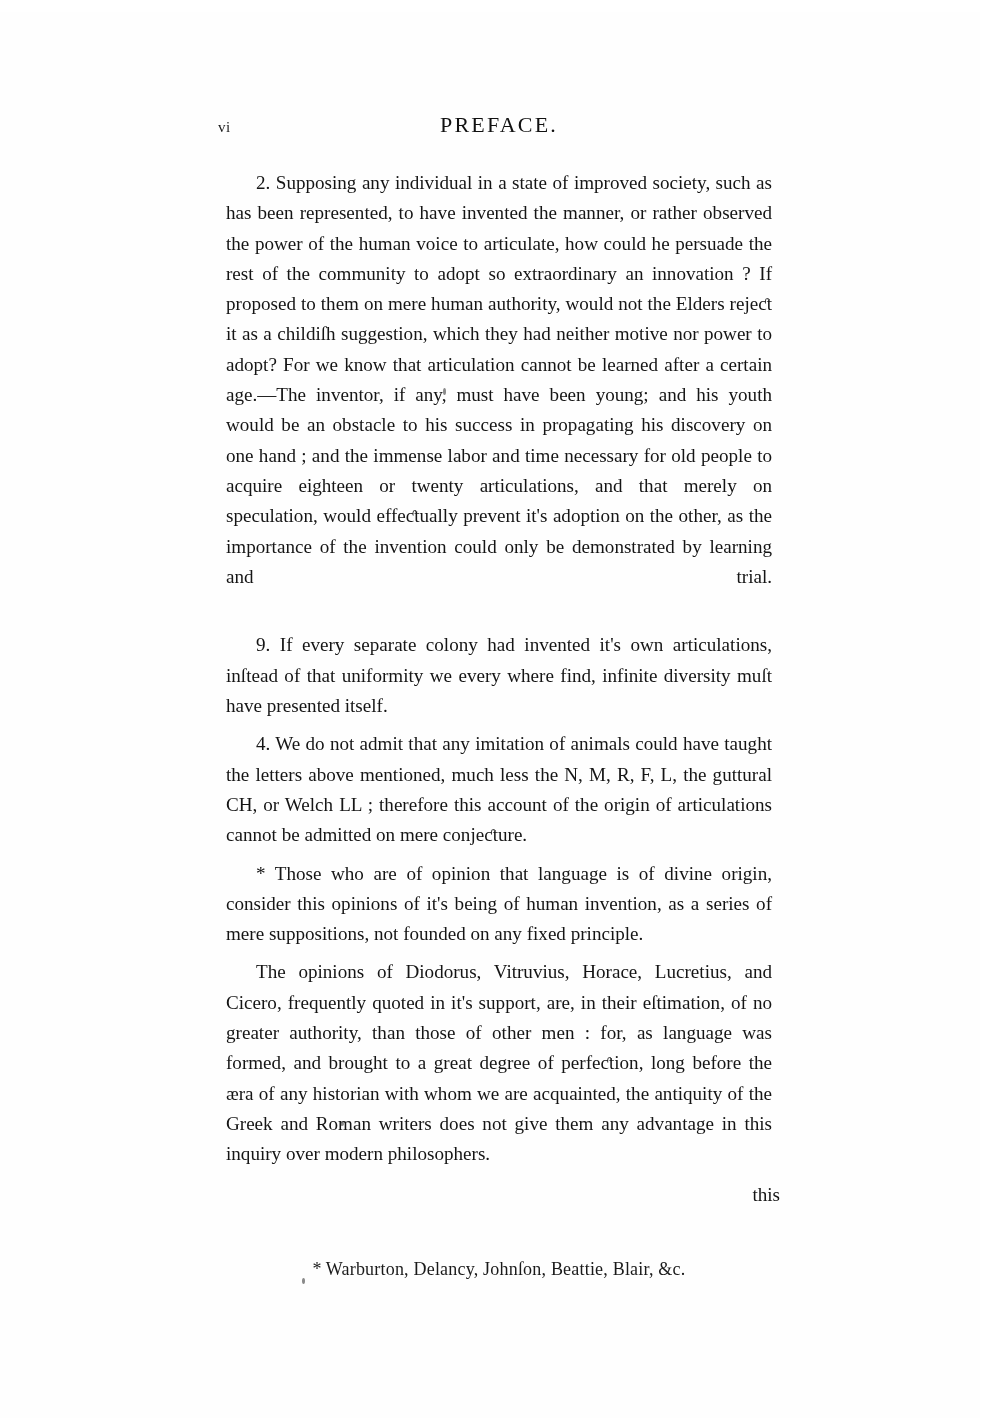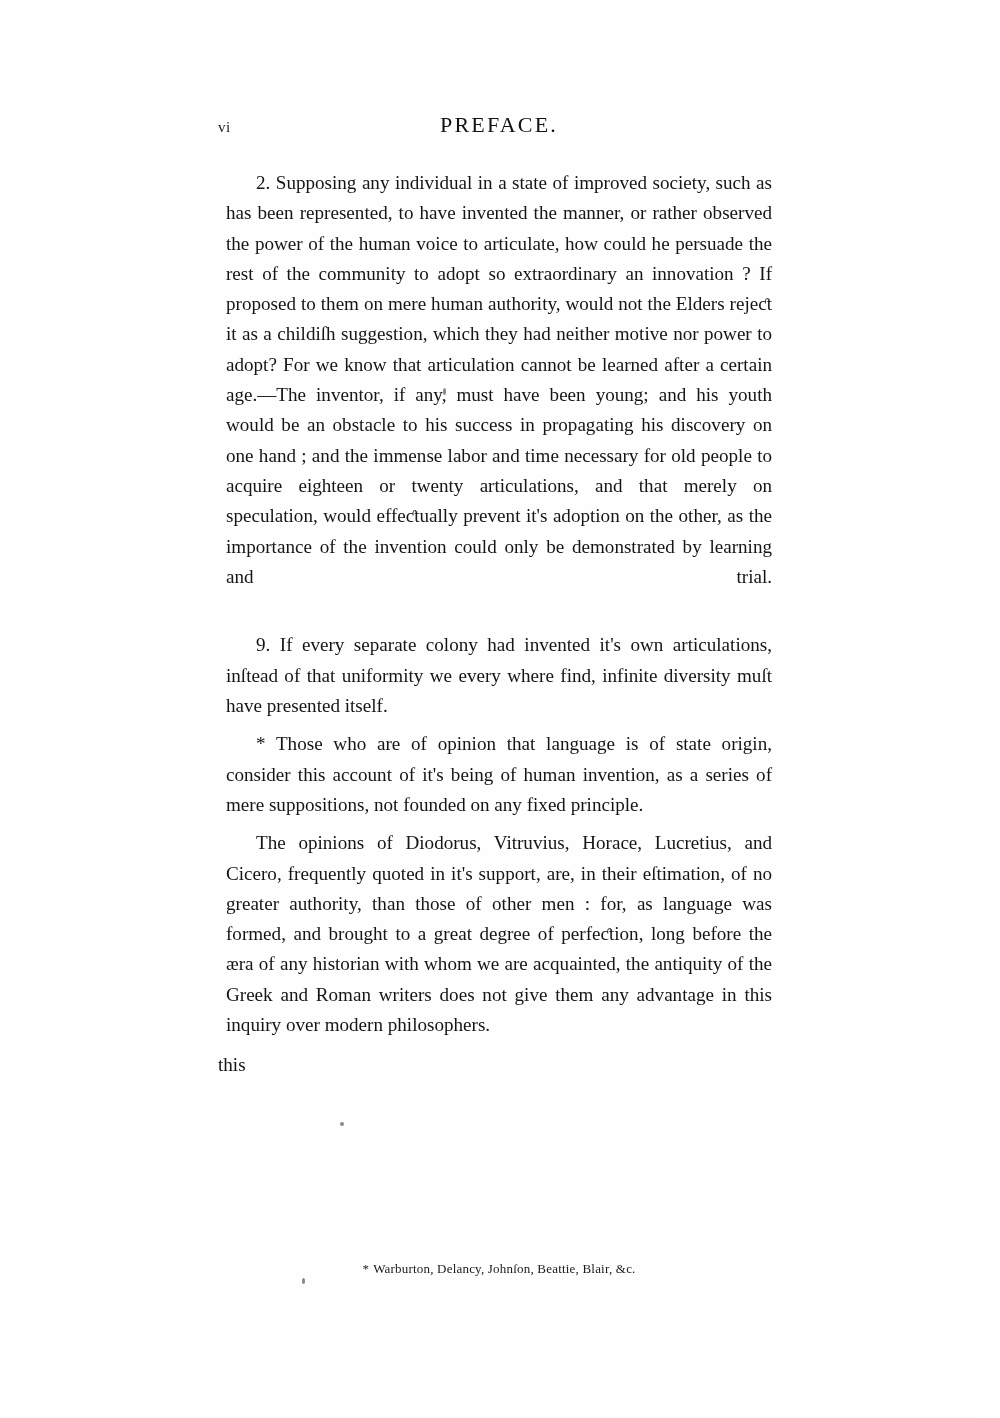--- a/index.html
+++ b/index.html
@@ -79,40 +79,41 @@
     content: "";
     display: inline-block;
     width: 100%;
   }
   p.para.nostretch::after {
     content: none;
   }
 
   .catchword {
     margin: 0;
+    text-align: right;
     font-size: 19.1px;
     line-height: 30.3px;
     padding-top: 2px;
   }
 
   .greek {
     font-family: "DejaVu Serif", "Liberation Serif", serif;
     font-style: italic;
     font-size: 17.5px;
     letter-spacing: 0.3px;
   }
 
   
   .footnote {
     position: absolute;
     left: 218px;
     top: 1245px;
     width: 562px;
     text-align: center;
-    font-size: 13px;
+    font-size: 18px;
     line-height: 24px;
     color: #1a1a1a;
     letter-spacing: 0.2px;
     font-family: Liberation Serif, serif;
   }
   .footnote .fn-mark {
     margin-right: 4px;
   }
 
   .ink-fleck {
@@ -131,22 +132,23 @@
     <span class="folio">vi</span>
     <span class="head-title">PREFACE.</span>
   </div>
 
   <div class="textblock">
 
     <p class="para">2. Supposing any individual in a state of improved society, such as has been represented, to have invented the manner, or rather observed the power of the human voice to articulate, how could he persuade the rest of the community to adopt so extraordinary an innovation ? If proposed to them on mere human authority, would not the Elders rejeƈt it as a childiſh suggestion, which they had neither motive nor power to adopt? For we know that articulation cannot be learned after a certain age.—The inventor, if any, must have been young; and his youth would be an obstacle to his success in propagating his discovery on one hand ; and the immense labor and time necessary for old people to acquire eighteen or twenty articulations, and that merely on speculation, would effeƈtually prevent it's adoption on the other, as the importance of the invention could only be demonstrated by learning and trial.</p>
 
     <p class="para nostretch">9. If every separate colony had invented it's own articulations, inſtead of that uniformity we every where find, infinite diversity muſt have presented itself.</p>
 
+    <p class="para nostretch">4. We do not admit that any imitation of animals could have taught the letters above mentioned, much less the N, M, R, F, L, the guttural CH, or Welch LL ; therefore this account of the origin of articulations cannot be admitted on mere conjeƈture.</p>
 
-    <p class="para nostretch">* Those who are of opinion that language is of state origin, consider this account of it's being of human invention, as a series of mere suppositions, not founded on any fixed principle.</p>
+    <p class="para nostretch">* Those who are of opinion that language is of divine origin, consider this opinions of it's being of human invention, as a series of mere suppositions, not founded on any fixed principle.</p>
 
     <p class="para nostretch">The opinions of Diodorus, Vitruvius, Horace, Lucretius, and Cicero, frequently quoted in it's support, are, in their eſtimation, of no greater authority, than those of other men : for, as language was formed, and brought to a great degree of perfeƈtion, long before the æra of any historian with whom we are acquainted, the antiquity of the Greek and Roman writers does not give them any advantage in this inquiry over modern philosophers.</p>
 
 
     <p class="catchword">this</p>
 
   </div>
 
   <div class="footnote">
     <span class="fn-mark">*</span><span>Warburton, Delancy, Johnſon, Beattie, Blair, &amp;c.</span>

